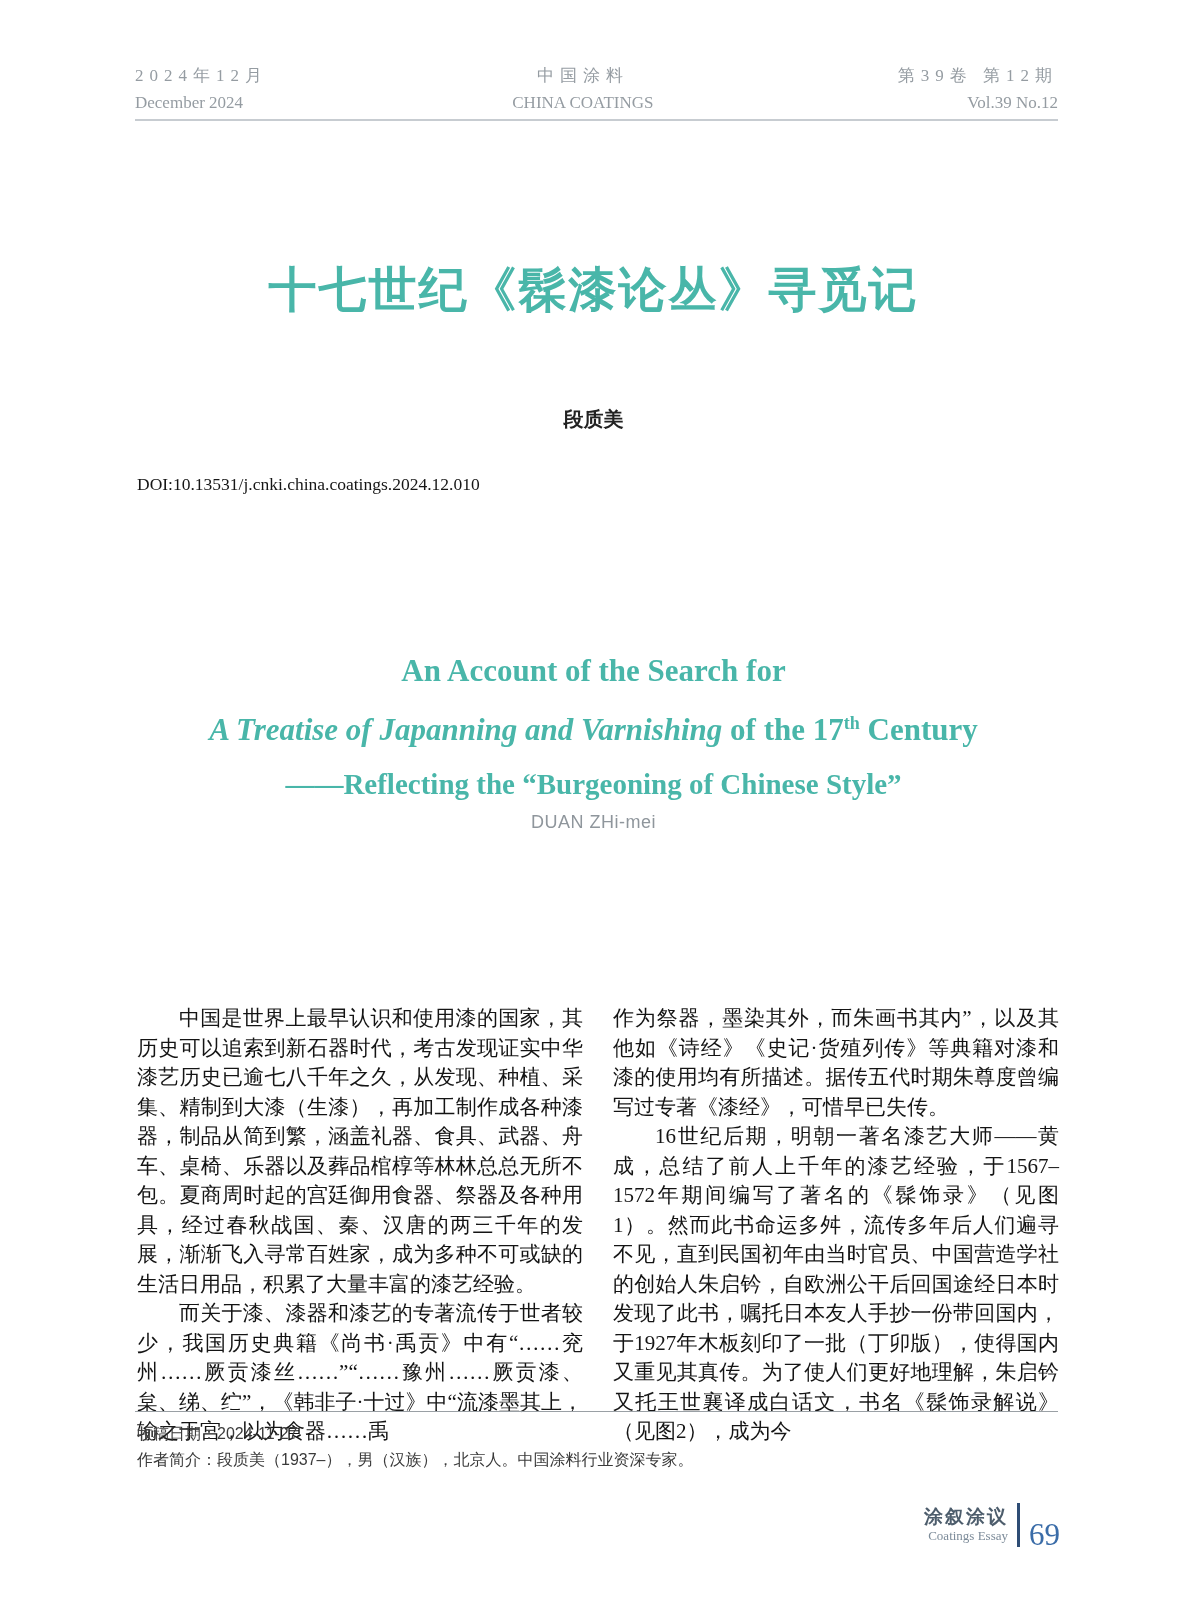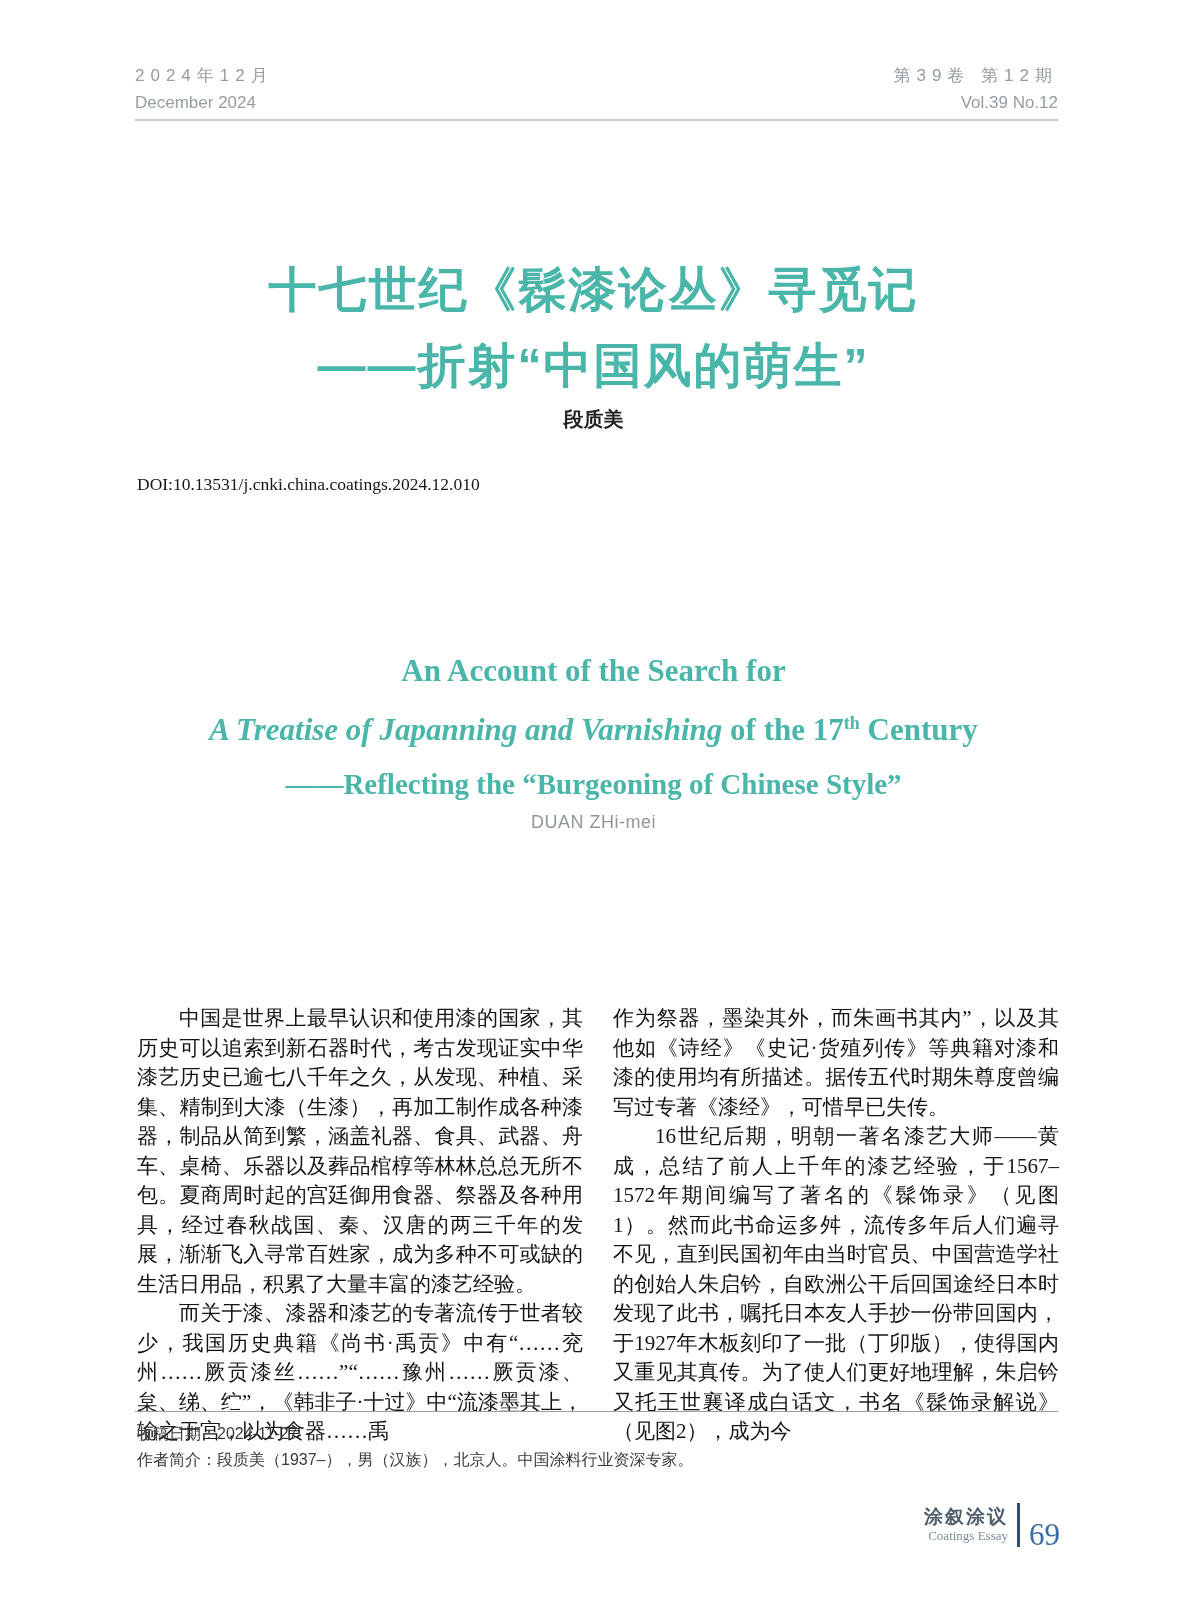--- a/index.html
+++ b/index.html
@@ -11,21 +11,21 @@
     background:#ffffff;
     font-family:"Liberation Serif", serif;
     color:#1c1c1c;
     overflow:hidden;
   }
 
   
   .jheader {
     position:absolute; top:62px; left:135px; right:129px;
     display:flex; justify-content:space-between; align-items:flex-start;
-    font-family:Liberation Sans, sans-serif;
+    font-family:Liberation Serif, serif;
     font-size:17px; line-height:27px; color:#959ca2;
   }
   .jheader .hcol { white-space:nowrap; }
   .jheader .h-center { text-align:center; }
   .jheader .h-right { text-align:right; }
   .jheader .cn { letter-spacing:6px; }
   .header-rule {
     position:absolute; top:119px; left:135px; right:129px;
     border:none; border-top:2px solid #c7ccd1;
   }
@@ -130,30 +130,33 @@
 </head>
 <body>
 
 <div class="page">
 
   <div class="jheader">
     <div class="hcol h-left">
       <div class="cn">2024年12月</div>
       <div>December 2024</div>
     </div>
+    <div class="hcol h-center">
+      <div class="cn">中国涂料</div>
+      <div>CHINA COATINGS</div>
+    </div>
     <div class="hcol h-right">
       <div class="cn">第39卷 第12期</div>
       <div>Vol.39  No.12</div>
     </div>
   </div>
   <hr class="header-rule">
 
   <div class="cn-title">
     <div>十七世纪《髹漆论丛》寻觅记</div>
-    <div>——折射“中国风的萌生”</div>
   </div>
   <div class="cn-author">段质美</div>
 
   <div class="doi-line">DOI:10.13531/j.cnki.china.coatings.2024.12.010</div>
 
   <div class="en-title">
     <div class="l1">An Account of the Search for</div>
     <div class="l2"><span class="booktitle">A Treatise of Japanning and Varnishing</span><span> of the 17</span><sup>th</sup><span> Century</span></div>
     <div class="l3">——Reflecting the “Burgeoning of Chinese Style”</div>
   </div>

